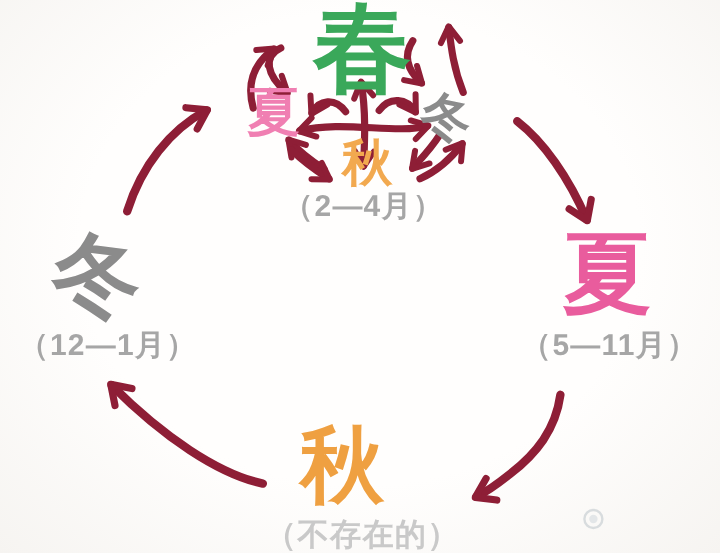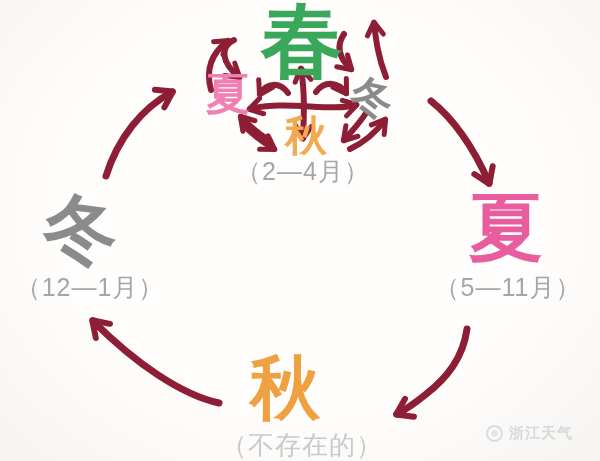--- a/index.html
+++ b/index.html
@@ -13,21 +13,21 @@
   .arrows path.big{stroke-width:7px;}
   .arrows path.small{stroke-width:6px;}
   .ch{position:absolute;font-weight:900;line-height:1;white-space:nowrap;}
   .spring   {font-size:82px;color:#3aa85a;left:261px;top:0;}
   .sm-summer{font-size:44px;color:#f07fb2;left:206px;top:72px;}
   .sm-winter{font-size:42px;color:#8b8b8b;left:351px;top:77px;transform:rotate(12deg);}
   .sm-autumn{font-size:42px;color:#f2a94f;left:285px;top:115px;}
   .node-summer{font-size:74px;color:#e95c9d;left:469px;top:191px;}
   .node-winter{font-size:74px;color:#8b8b8b;left:44px;top:193px;transform:rotate(7deg);}
   .node-autumn{font-size:70px;color:#efa041;left:250px;top:353px;}
-  .period{position:absolute;width:220px;text-align:center;font-weight:400;
+  .period{position:absolute;width:220px;text-align:center;font-weight:700;
           font-size:25px;color:#a6a6a6;letter-spacing:1px;white-space:nowrap;}
   .period-cluster{left:193px;top:155px;}
   .period-summer {left:398px;top:271px;}
   .period-winter {left:-20px;top:271px;}
   .period-autumn {left:192px;top:428px;font-size:26px;color:#c9c9c9;}
   .watermark{position:absolute;left:486px;top:424px;display:flex;align-items:center;
              gap:6px;color:#d5d9dc;}
   .wm-icon{width:17px;height:17px;border:2px solid #d8dcde;border-radius:50%;
            box-sizing:border-box;position:relative;}
   .wm-icon::after{content:"";position:absolute;left:3px;top:3px;width:7px;height:7px;
@@ -78,16 +78,15 @@
   <div class="period period-summer">（5—11月）</div>
 
   <div class="ch node-winter">冬</div>
   <div class="period period-winter">（12—1月）</div>
 
   <div class="ch node-autumn">秋</div>
   <div class="period period-autumn">（不存在的）</div>
 
   <div class="watermark">
     <span class="wm-icon"></span>
-    <span class="wm-text">浙江天气</span>
   </div>
 
 </div>
 
 </body></html>

